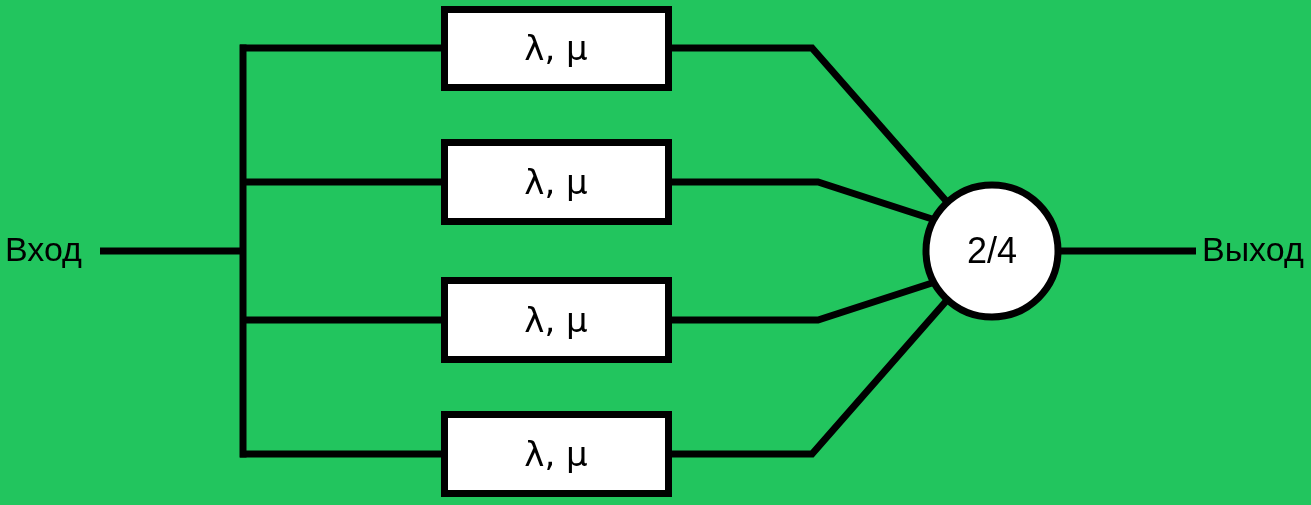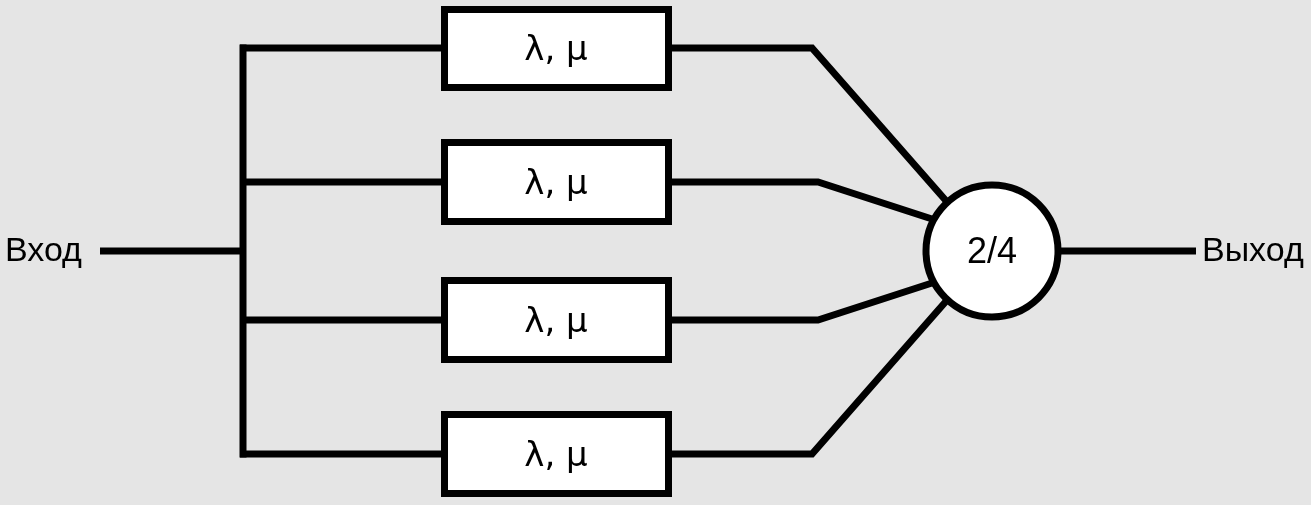--- a/index.html
+++ b/index.html
@@ -7,21 +7,21 @@
     padding: 0;
     background: #ffffff;
   }
   body {
     font-family: "Liberation Sans", "DejaVu Sans", sans-serif;
   }
   #diagram-root {
     position: relative;
     width: 1311px;
     height: 505px;
-    background: #e5e5e5;
+    background: #22c55e;
     overflow: hidden;
   }
   #reliability-svg {
     display: block;
     width: 1311px;
     height: 505px;
   }
   .wire {
     stroke: #000000;
     stroke-width: 7;

